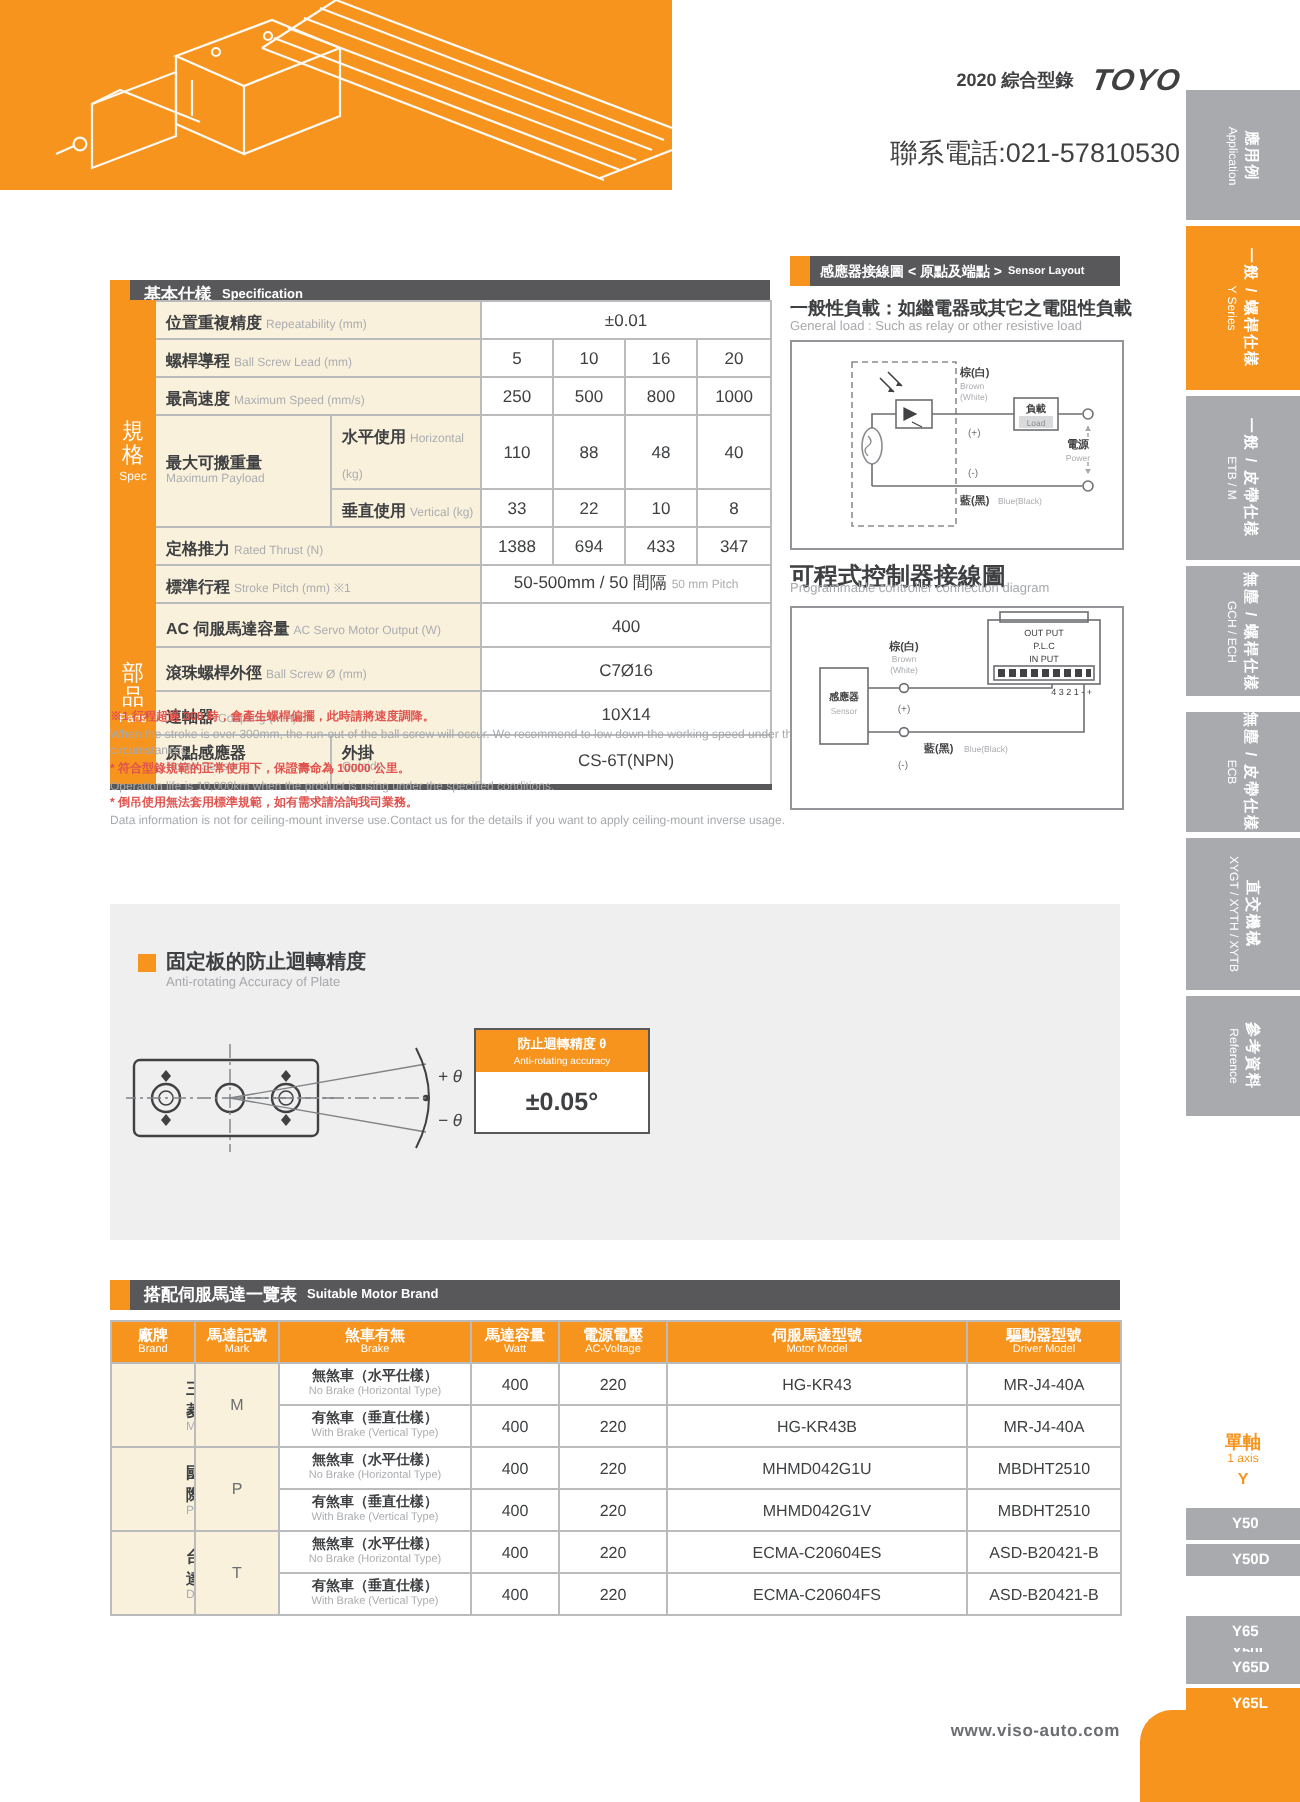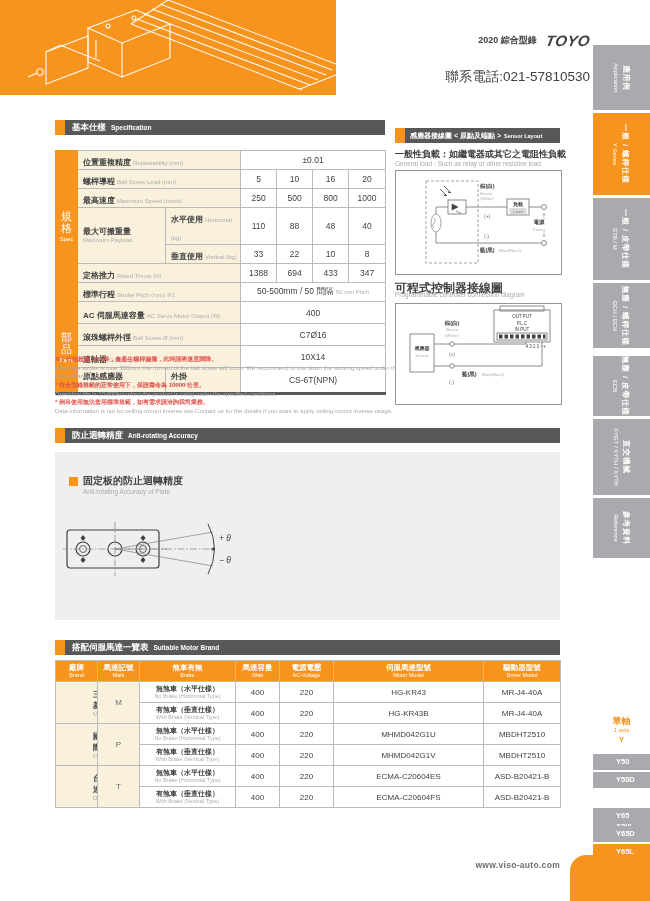--- a/index.html
+++ b/index.html
@@ -175,21 +175,21 @@
         </div>
     </div>
     <div class="stab" style="top:498px;height:60px;">
       <div class="rot">
           <span class="tzh">參考資料</span>
           <span class="ten">Reference</span>
         </div>
     </div>
   </nav>
 
-  <div class="sec-bar" style="left:55px;top:120px;width:330px;">
+  <div class="sec-bar" style="left:55px;top:140px;width:330px;">
     <span class="sec-sq"></span>
     <span class="sec-zh">基本仕樣</span>
     <span class="sec-en">Specification</span>
   </div>
 
   <table class="spec-table">
     <colgroup>
         <col style="width:22px">
         <col style="width:88px">
         <col style="width:75px">
@@ -368,25 +368,20 @@
       <text x="56" y="21" font-size="5.5" font-weight="bold" fill="#414042" text-anchor="middle">棕(白)</text>
       <text x="56" y="27" font-size="4.3" fill="#ABADB0" text-anchor="middle">Brown</text>
       <text x="56" y="32.5" font-size="4.3" fill="#ABADB0" text-anchor="middle">(White)</text>
       <text x="56" y="52" font-size="5" fill="#6D6E71" text-anchor="middle">(+)</text>
       <text x="66" y="72" font-size="5.5" font-weight="bold" fill="#414042">藍(黑)</text>
       <text x="86" y="72" font-size="4.3" fill="#ABADB0">Blue(Black)</text>
       <text x="53" y="80" font-size="5" fill="#6D6E71">(-)</text>
     </svg>
   </div>
 
-  <div class="sec-bar" style="left:55px;top:428px;width:505px;">
-    <span class="sec-sq"></span>
-    <span class="sec-zh">防止迴轉精度</span>
-    <span class="sec-en">Anti-rotating Accuracy</span>
-  </div>
 
   <div class="panel">
     <div class="sub-row">
       <span class="sub-sq"></span>
       <span class="sub-zh">固定板的防止迴轉精度</span>
     </div>
     <div class="sub-en">Anti-rotating Accuracy of Plate</div>
 
     <svg style="position:absolute;left:8px;top:58px;" width="170" height="82" viewBox="0 0 170 82">
       <g stroke="#414042" fill="none" stroke-width="1.2">
@@ -408,20 +403,27 @@
         <path d="M-2,39 H104" stroke-dasharray="7 2 1.5 2"></path>
         <path d="M52,12 V66" stroke-dasharray="7 2 1.5 2"></path>
         <path d="M52,39 L150,22 M52,39 L150,56"></path>
         <path d="M52,39 H152" stroke-dasharray="7 2 1.5 2"></path>
       </g>
       <path d="M145,14 Q158,39 145,64" stroke="#414042" fill="none" stroke-width="1"></path>
       <text x="156" y="31" font-size="8.5" font-style="italic" fill="#414042">+ θ</text>
       <text x="156" y="53" font-size="8.5" font-style="italic" fill="#414042">− θ</text>
     </svg>
 
+    <div class="badge">
+      <div class="badge-head">
+        <span class="badge-zh">防止迴轉精度 θ</span>
+        <span class="badge-en">Anti-rotating accuracy</span>
+      </div>
+      <div class="badge-val">±0.05°</div>
+    </div>
   </div>
 
   <div class="sec-bar" style="left:55px;top:640px;width:505px;">
     <span class="sec-sq"></span>
     <span class="sec-zh">搭配伺服馬達一覽表</span>
     <span class="sec-en">Suitable Motor Brand</span>
   </div>
 
   <table class="motor-table">
     <colgroup>

